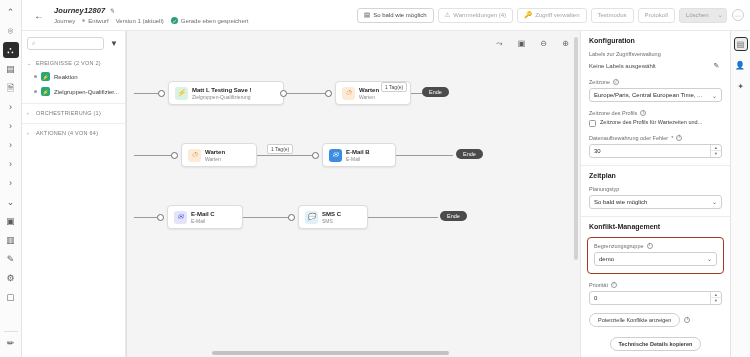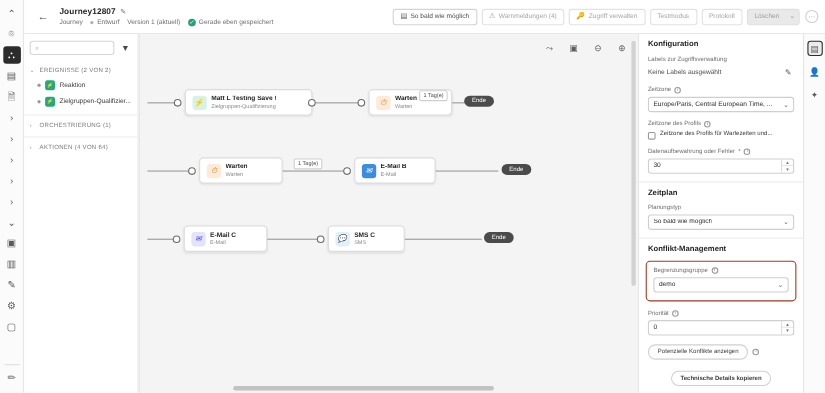--- a/index.html
+++ b/index.html
@@ -26,21 +26,21 @@
   .rail-sp { flex:1; }
   .rail-div { width:14px; height:1px; background:#e0e0e0; margin:3px 0; }
 
   
   .mainc { flex:1; display:flex; flex-direction:column; min-width:0; }
 
   
   .hdr { height:31px; border-bottom:1px solid #e8e8e8; display:flex; align-items:center; padding:0 6px; background:#fff; flex:0 0 31px;}
   .backbtn { width:14px; height:14px; display:flex; align-items:center; justify-content:center; color:#4b4b4b; font-size:10px; margin:0 8px 0 4px;}
   .titlewrap { display:flex; flex-direction:column; justify-content:center; gap:2px; }
-  .t-row1 { display:flex; align-items:center; gap:4px; }
+  .t-row1 { display:flex; align-items:center; gap:4px;font-style:italic; }
   .j-title { font-size:7.5px; font-weight:bold; color:#1f1f1f; letter-spacing:.1px;}
   .pencil { font-size:6.5px; color:#6e6e6e; }
   .t-row2 { display:flex; align-items:center; gap:7px; font-size:6px; color:#6e6e6e; }
   .dotsep { width:3px; height:3px; border-radius:50%; background:#b0b0b0; display:inline-block;}
   .st-ok { display:inline-flex; align-items:center; gap:3px; color:#6e6e6e; }
   .ok-circ { width:7px; height:7px; border-radius:50%; background:#2d9d78; color:#fff; font-size:5px; display:flex; align-items:center; justify-content:center; }
   .hdr-sp { flex:1; }
   .hbtn {
     height:15px; border:1px solid #d4d4d4; border-radius:3px; background:#fff;
     display:inline-flex; align-items:center; gap:3px; padding:0 6px; font-size:6px;

